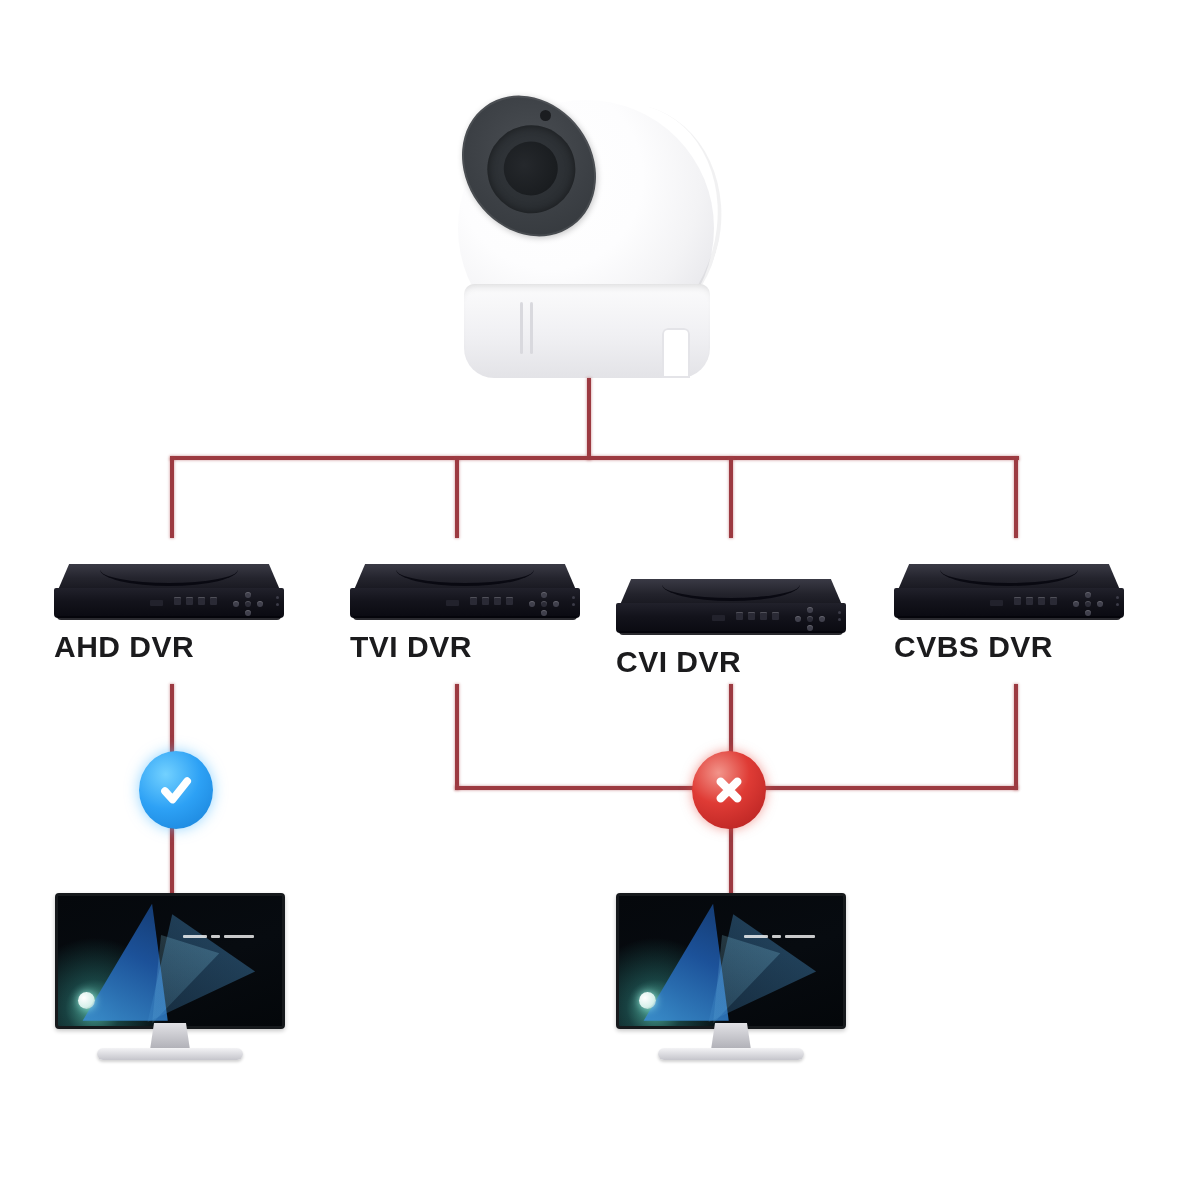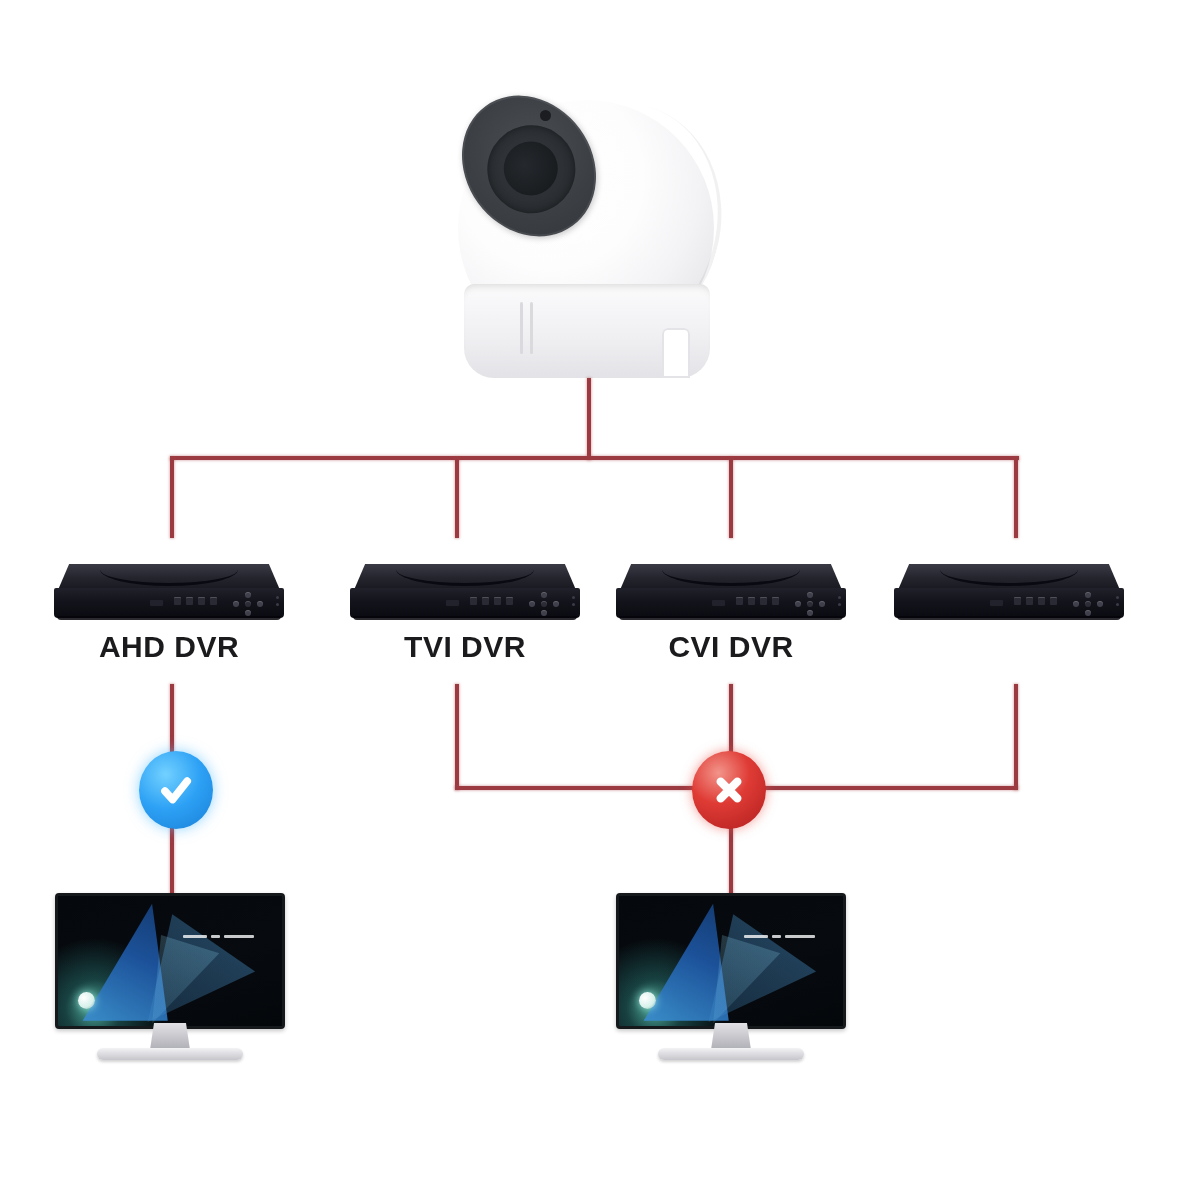--- a/index.html
+++ b/index.html
@@ -60,21 +60,21 @@
   }
   .cam-lens{
     position:absolute;left:50%;top:52%;transform:translate(-50%,-50%);
     width:54px;height:54px;border-radius:50%;
     background:radial-gradient(circle at 44% 38%, #25282c 0%, #1a1d20 70%, #141619 100%);
   }
   .cam-irdot{position:absolute;left:88px;top:24px;width:11px;height:11px;border-radius:50%;background:#1b1d20;}
 
   
   .dvr{position:absolute;top:564px;width:230px;height:104px;}
-  .dvr.c0{left:54px;} .dvr.c1{left:350px;} .dvr.c2{left:616px;} .dvr.c3{left:894px;}
+  .dvr.c0{left:54px;} .dvr.c1{left:350px;} .dvr.c2{left:616px;margin-top:15px;} .dvr.c3{left:894px;}
   .dvr-box{position:absolute;left:0;top:0;width:230px;height:58px;}
   .dvr-top{
     position:absolute;left:4px;right:4px;top:0;height:26px;
     background:linear-gradient(180deg,#3a3a45 0%,#24242d 55%,#181820 100%);
     clip-path:polygon(5% 0,95% 0,100% 100%,0 100%);
   }
   .dvr-smile{
     position:absolute;left:19%;top:4px;width:62%;height:15px;
     border-bottom:3px solid rgba(6,6,14,.85);border-radius:0 0 55% 55%/0 0 100% 100%;
   }
@@ -88,21 +88,21 @@
   .dvr-btnrow{position:absolute;top:33px;left:120px;display:flex;gap:5px;}
   .dvr-btn{width:7px;height:8px;background:#2a2a35;box-shadow:inset 0 1px 0 rgba(255,255,255,.18);border-radius:1px;}
   .dvr-dpad{position:absolute;top:28px;left:176px;width:36px;height:24px;}
   .dpad-dot{position:absolute;width:6px;height:6px;border-radius:50%;background:#40404c;box-shadow:inset 0 1px 0 rgba(255,255,255,.2);}
   .dpad-dot.u{left:15px;top:0;} .dpad-dot.l{left:3px;top:9px;} .dpad-dot.c{left:15px;top:9px;background:#2c2c37;}
   .dpad-dot.r{left:27px;top:9px;} .dpad-dot.d{left:15px;top:18px;}
   .dvr-leds{position:absolute;top:32px;right:5px;display:flex;flex-direction:column;gap:4px;}
   .dvr-led{width:3px;height:3px;border-radius:50%;background:#3c3c48;}
   .dvr-label{
     position:absolute;left:0;top:66px;width:230px;height:34px;
-    text-align:center;font-size:30px;font-weight:700;color:#1b1b1d;letter-spacing:.5px;line-height:34px;
+    text-align:left;font-size:30px;font-weight:700;color:#1b1b1d;letter-spacing:.5px;line-height:34px;
   }
 
   
   .badge{position:absolute;width:74px;height:78px;border-radius:50%;display:flex;align-items:center;justify-content:center;}
   #badge-check{left:139px;top:751px;background:radial-gradient(circle at 36% 30%, #72d1ff 0%, #2da1f5 48%, #177fd6 100%);box-shadow:0 0 14px rgba(90,190,255,.65);}
   #badge-cross{left:692px;top:751px;background:radial-gradient(circle at 36% 28%, #f2948a 0%, #df3b35 42%, #b01e1e 100%);box-shadow:0 0 12px rgba(230,80,70,.55);}
   .badge svg{display:block;}
 
   
   .monitor{position:absolute;top:893px;width:230px;height:175px;}
@@ -275,20 +275,21 @@
           <div class="dpad-dot c"></div>
           <div class="dpad-dot r"></div>
           <div class="dpad-dot d"></div>
         </div>
         <div class="dvr-leds">
           <div class="dvr-led"></div>
           <div class="dvr-led"></div>
         </div>
         <div class="dvr-bottombar"></div>
       </div>
+      <div class="dvr-label">CVBS DVR</div>
     </div>
     </div>
 
   <div id="badge-check" class="badge">
     <svg width="44" height="44" viewBox="0 0 24 24">
       <path d="M6 12.6l4.1 4.6 8-10" fill="none" stroke="#ffffff" stroke-width="4.2" stroke-linecap="round" stroke-linejoin="round"></path>
     </svg>
   </div>
   <div id="badge-cross" class="badge">
     <svg width="40" height="40" viewBox="0 0 24 24">

